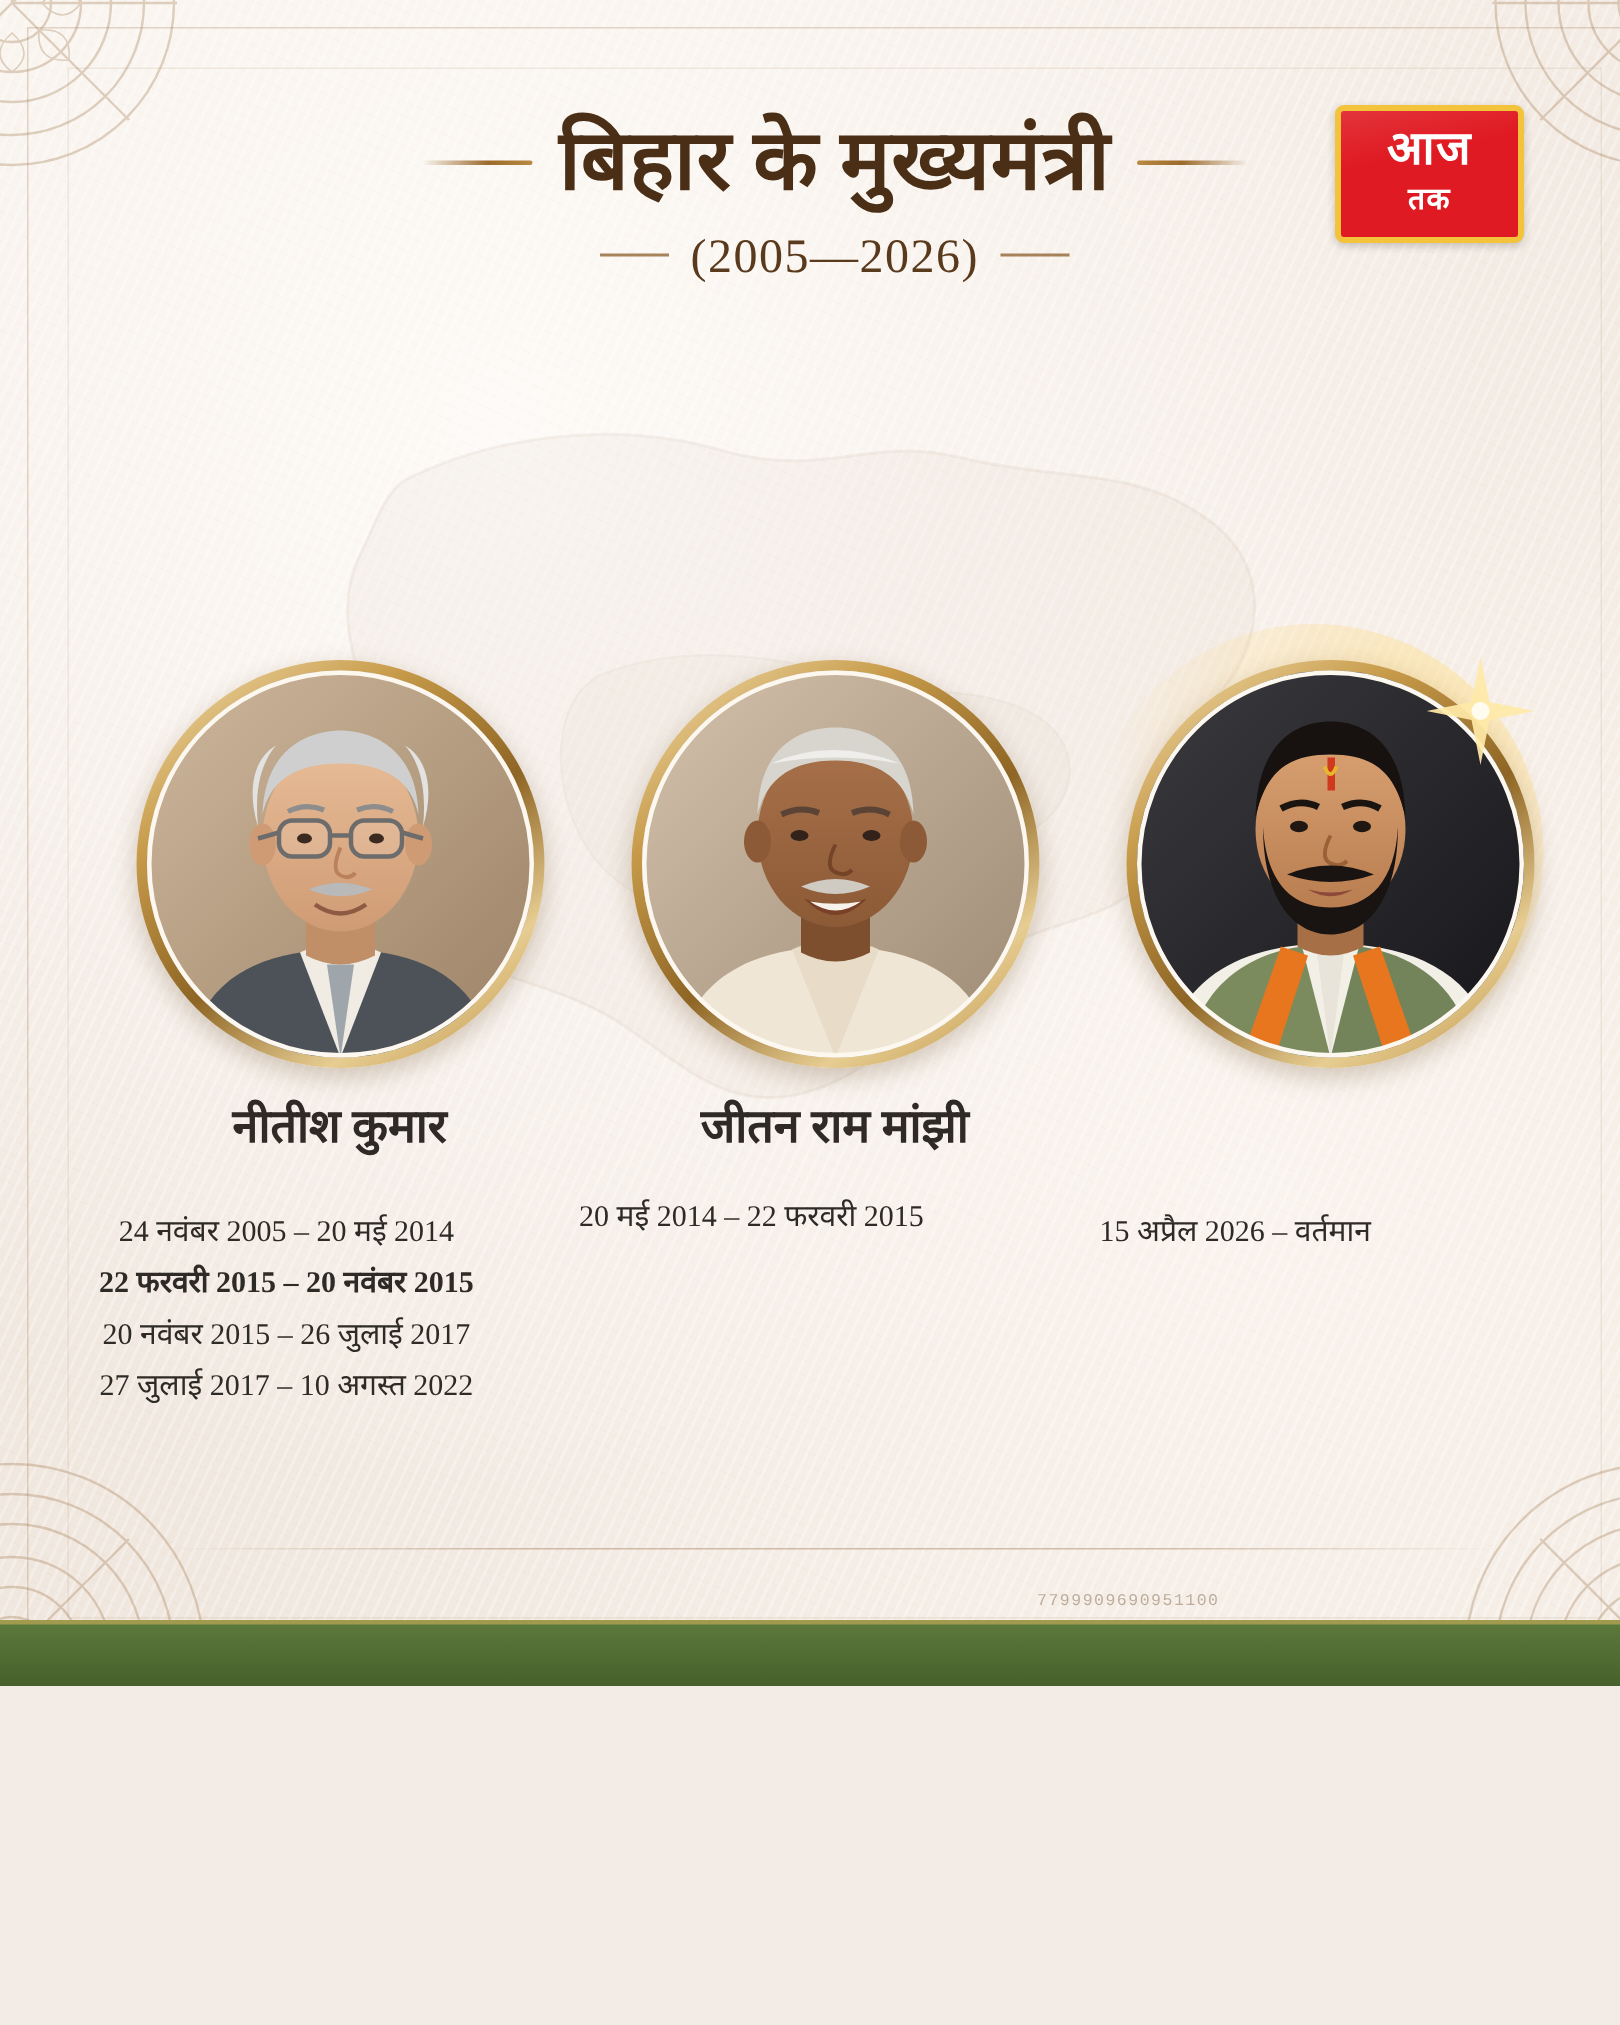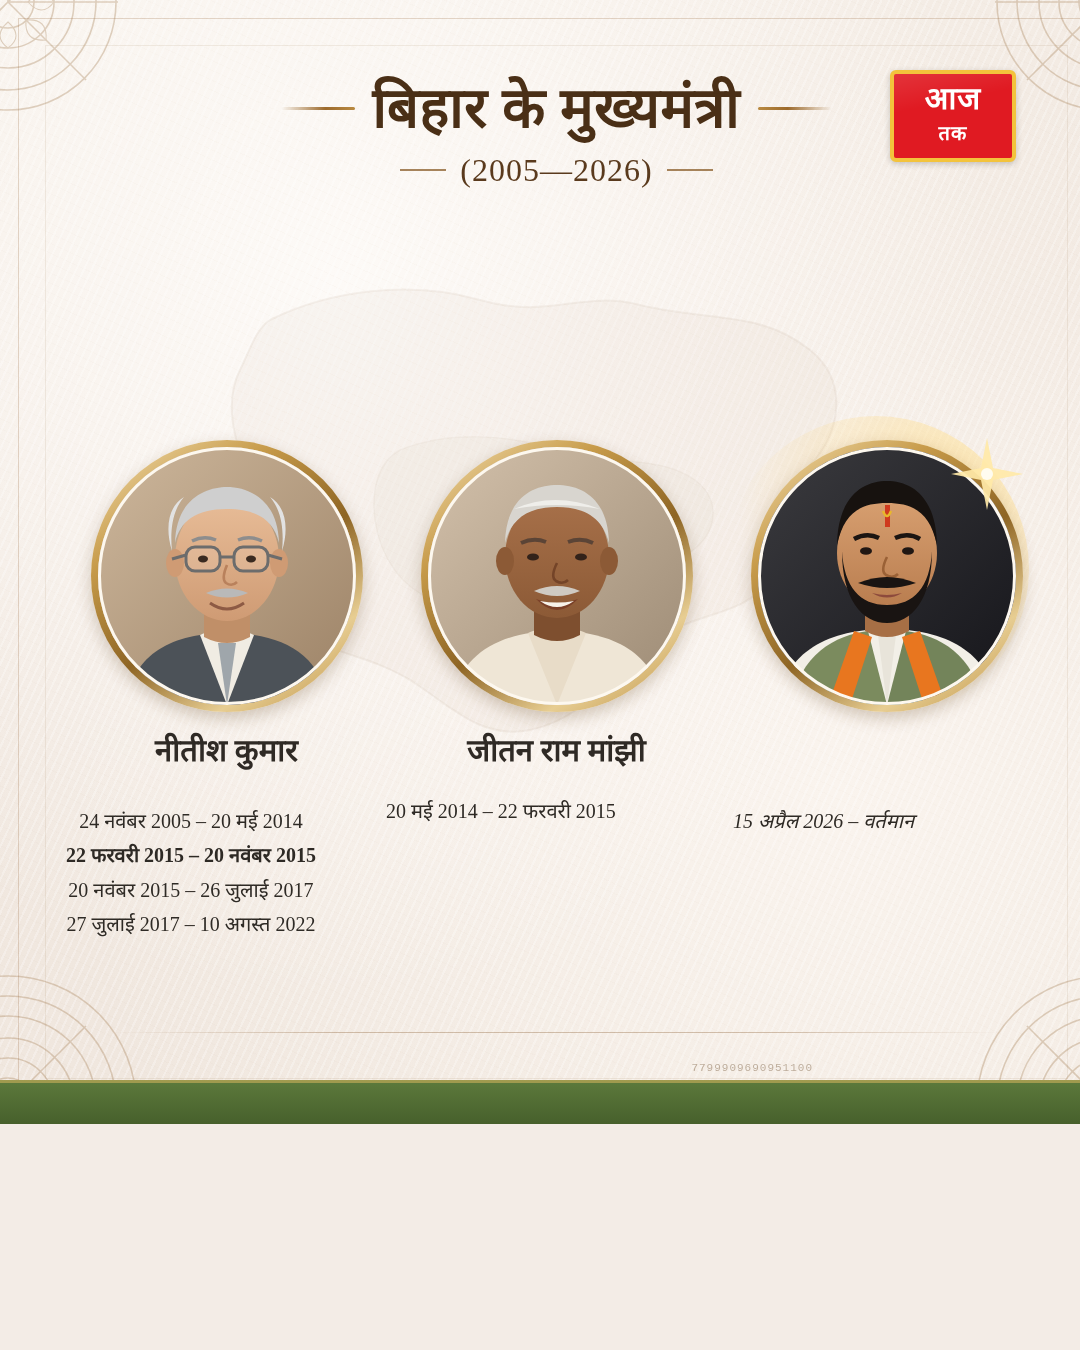--- a/index.html
+++ b/index.html
@@ -241,21 +241,21 @@
     position: absolute;
     font-family: "Liberation Serif", serif;
     font-size: 20px;
     color: #2e2a25;
     line-height: 1.62;
     white-space: nowrap;
     text-align: center;
   }
   .tenure-col.c1 { left: 66px;  top: 14px; }
   .tenure-col.c2 { left: 386px; top: 4px; }
-  .tenure-col.c3 { left: 733px; top: 14px; font-style: italic; }
+  .tenure-col.c3 { left: 733px; top: 14px; }
   .tenure-col .row { padding: 1px 0; }
   .tenure-col .row.bold { font-weight: 700; }
 
   
   .bottom-rule {
     position: absolute;
     left: 110px; right: 110px;
     top: 1032px;
     height: 1px;
     background: linear-gradient(90deg, rgba(150,110,70,0) 0%, rgba(150,110,70,.40) 25%, rgba(150,110,70,.40) 75%, rgba(150,110,70,0) 100%);

